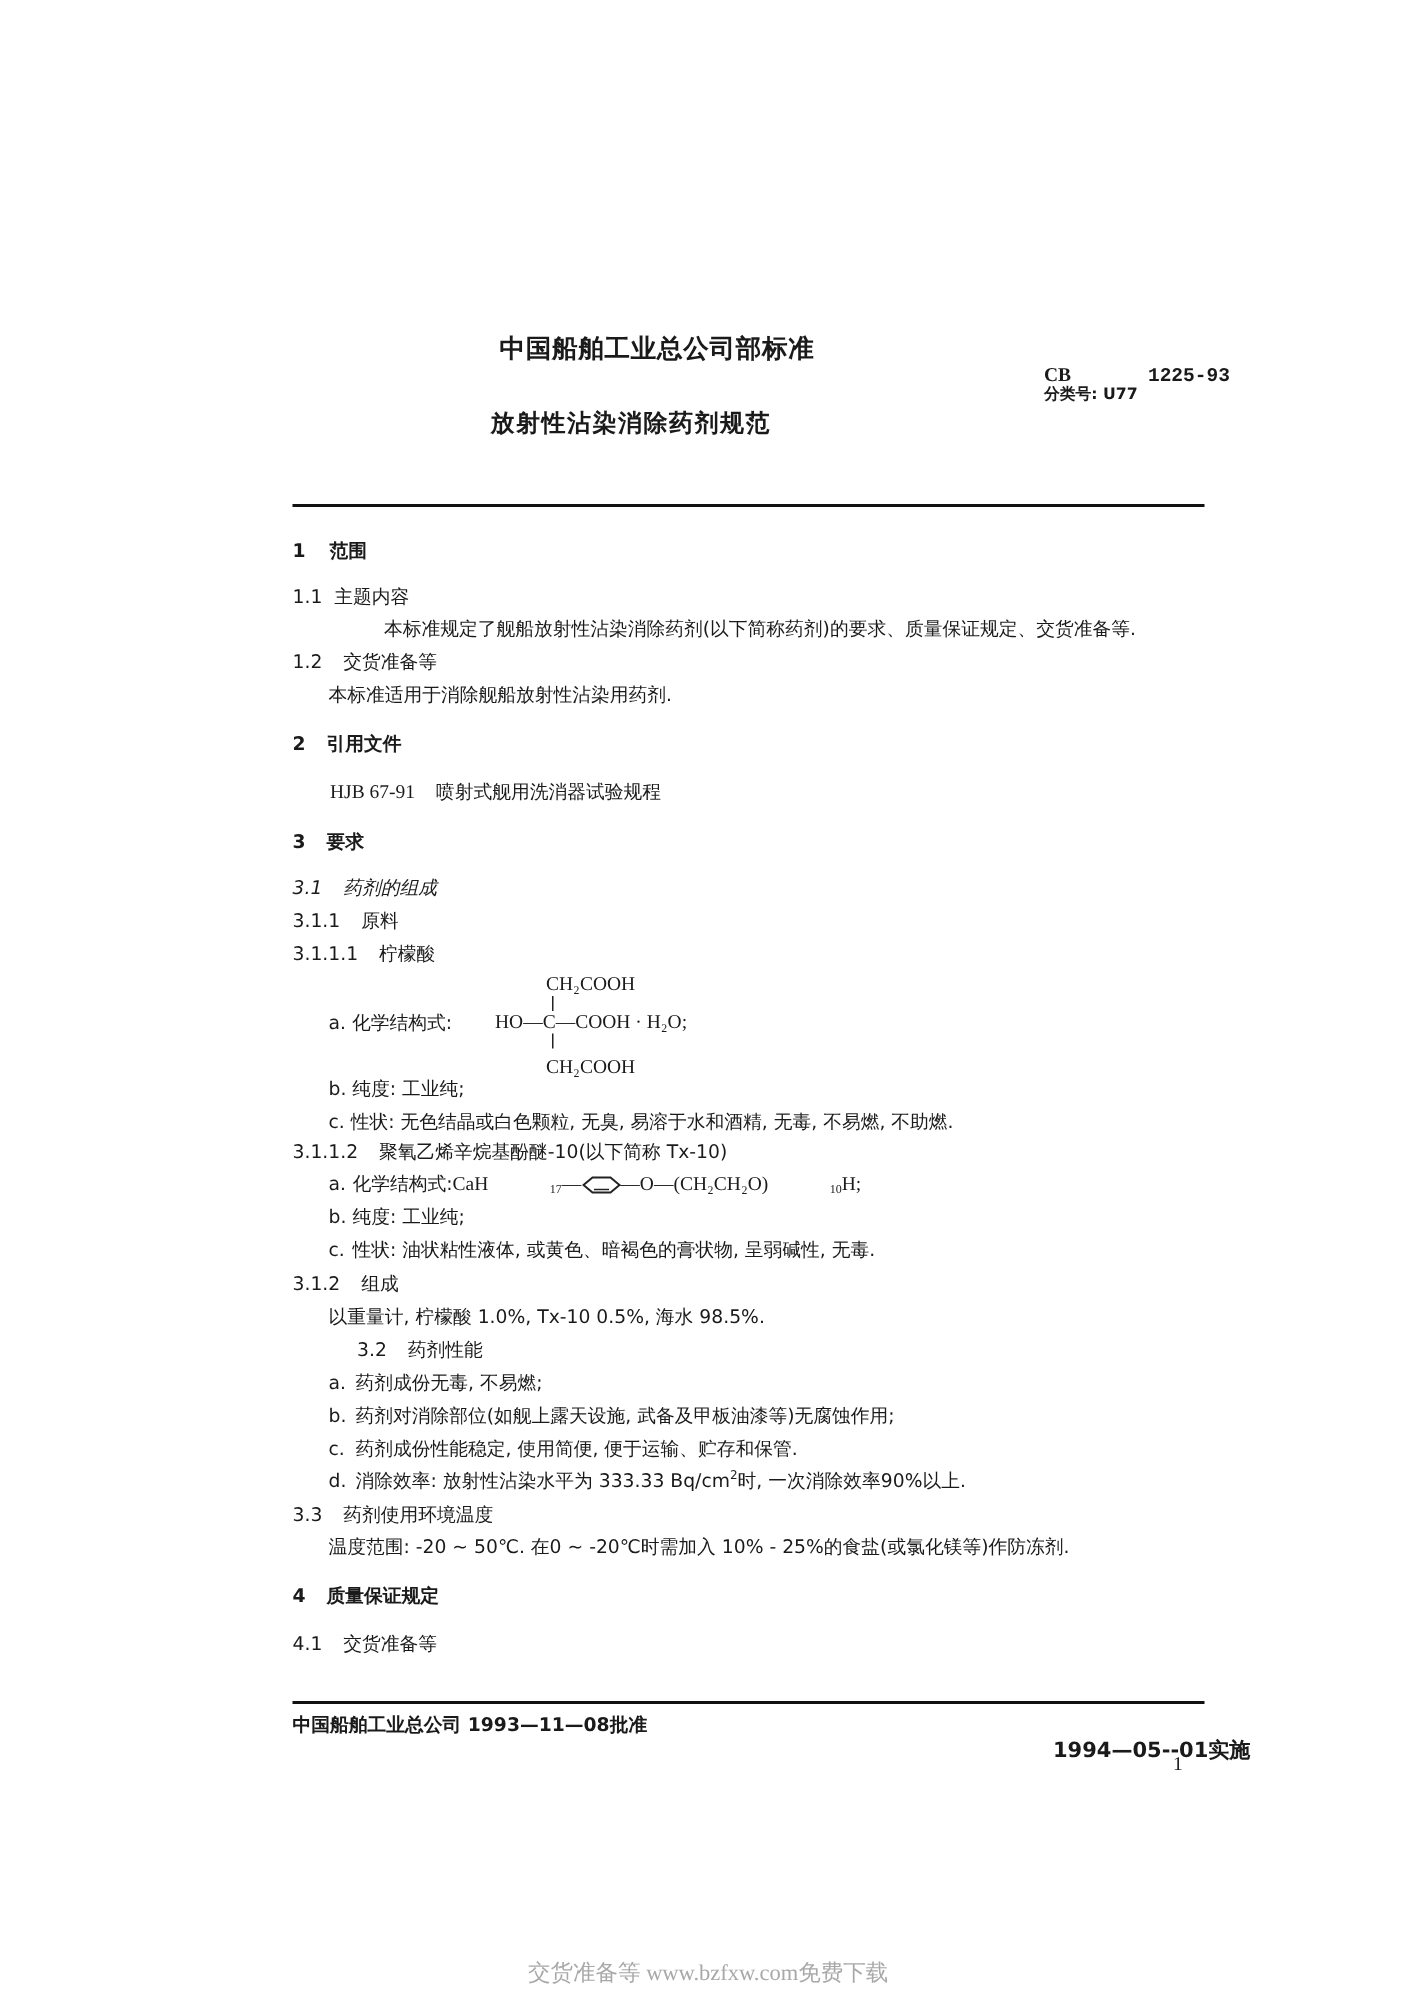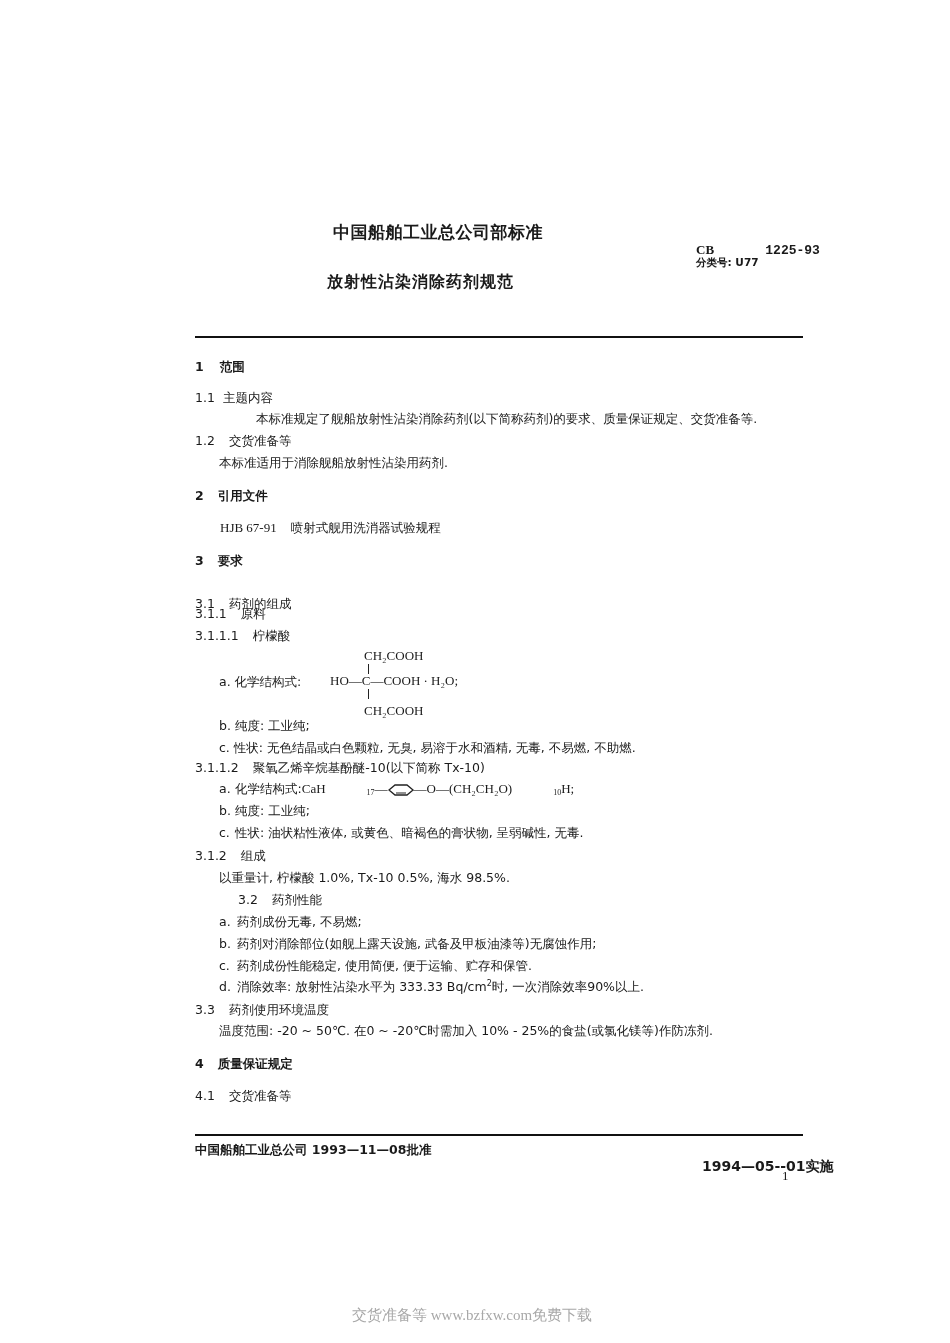--- a/index.html
+++ b/index.html
@@ -58,21 +58,21 @@
 <div class="abs h1" style="left:195px; top:488px;">
   <span>2</span><span style="display:inline-block;width:14px"></span><span>引用文件</span>
 </div>
 <div class="abs line" style="left:220px; top:520px;">
   <span class="chem">HJB 67-91</span><span style="display:inline-block;width:14px"></span><span>喷射式舰用洗消器试验规程</span>
 </div>
 
 <div class="abs h1" style="left:195px; top:553px;">
   <span>3</span><span style="display:inline-block;width:14px"></span><span>要求</span>
 </div>
-<div class="abs line" style="left:195px; top:596px;">
+<div class="abs line" style="left:195px; top:584px;font-style:italic;">
   <span>3.1</span><span style="display:inline-block;width:14px"></span><span>药剂的组成</span>
 </div>
 <div class="abs line" style="left:195px; top:606px;">
   <span>3.1.1</span><span style="display:inline-block;width:14px"></span><span>原料</span>
 </div>
 <div class="abs line" style="left:195px; top:628px;">
   <span>3.1.1.1</span><span style="display:inline-block;width:14px"></span><span>柠檬酸</span>
 </div>
 
 <div class="abs line" style="left:219px; top:674px;">a. 化学结构式:</div>

